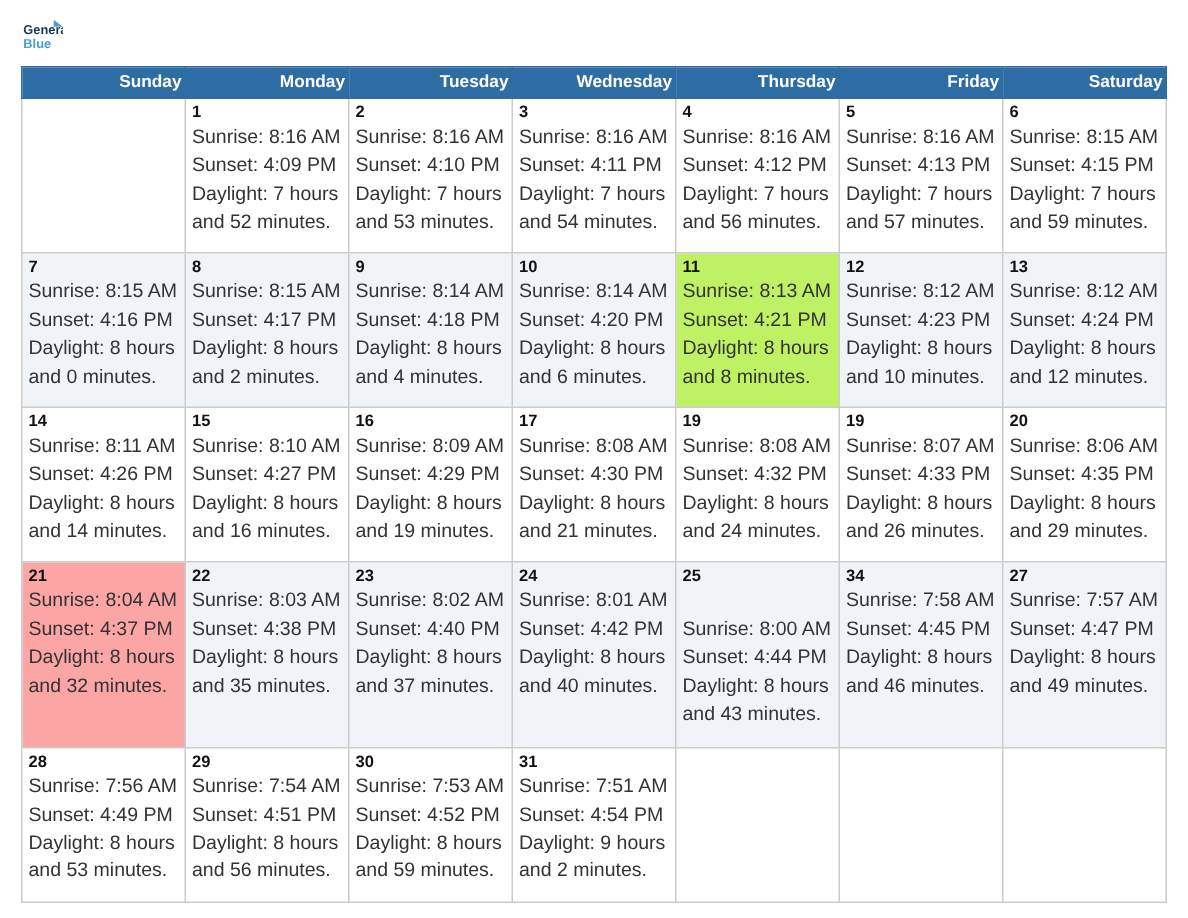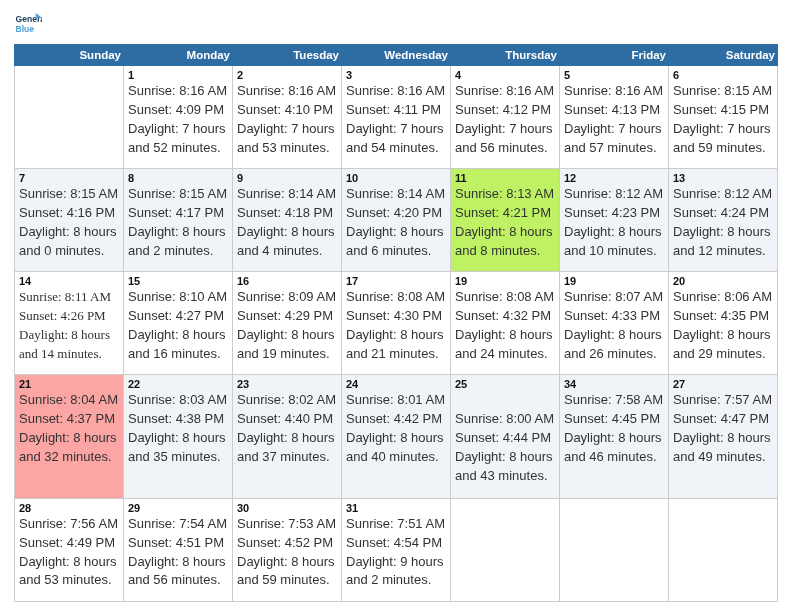--- a/index.html
+++ b/index.html
@@ -214,21 +214,21 @@
             <span class="day-num">13</span>
             <div class="day-info" style="white-space: pre-line;">Sunrise: 8:12 AM
 Sunset: 4:24 PM
 Daylight: 8 hours
 and 12 minutes.</div>
           </td>
         </tr>
         <tr>
           <td>
             <span class="day-num">14</span>
-            <div class="day-info" style="white-space: pre-line; font-family: Liberation Serif, serif;">Sunrise: 8:11 AM
+            <div class="day-info" style="white-space: pre-line;">Sunrise: 8:11 AM
 Sunset: 4:26 PM
 Daylight: 8 hours
 and 14 minutes.</div>
           </td>
           <td>
             <span class="day-num">15</span>
             <div class="day-info" style="white-space: pre-line;">Sunrise: 8:10 AM
 Sunset: 4:27 PM
 Daylight: 8 hours
 and 16 minutes.</div>

